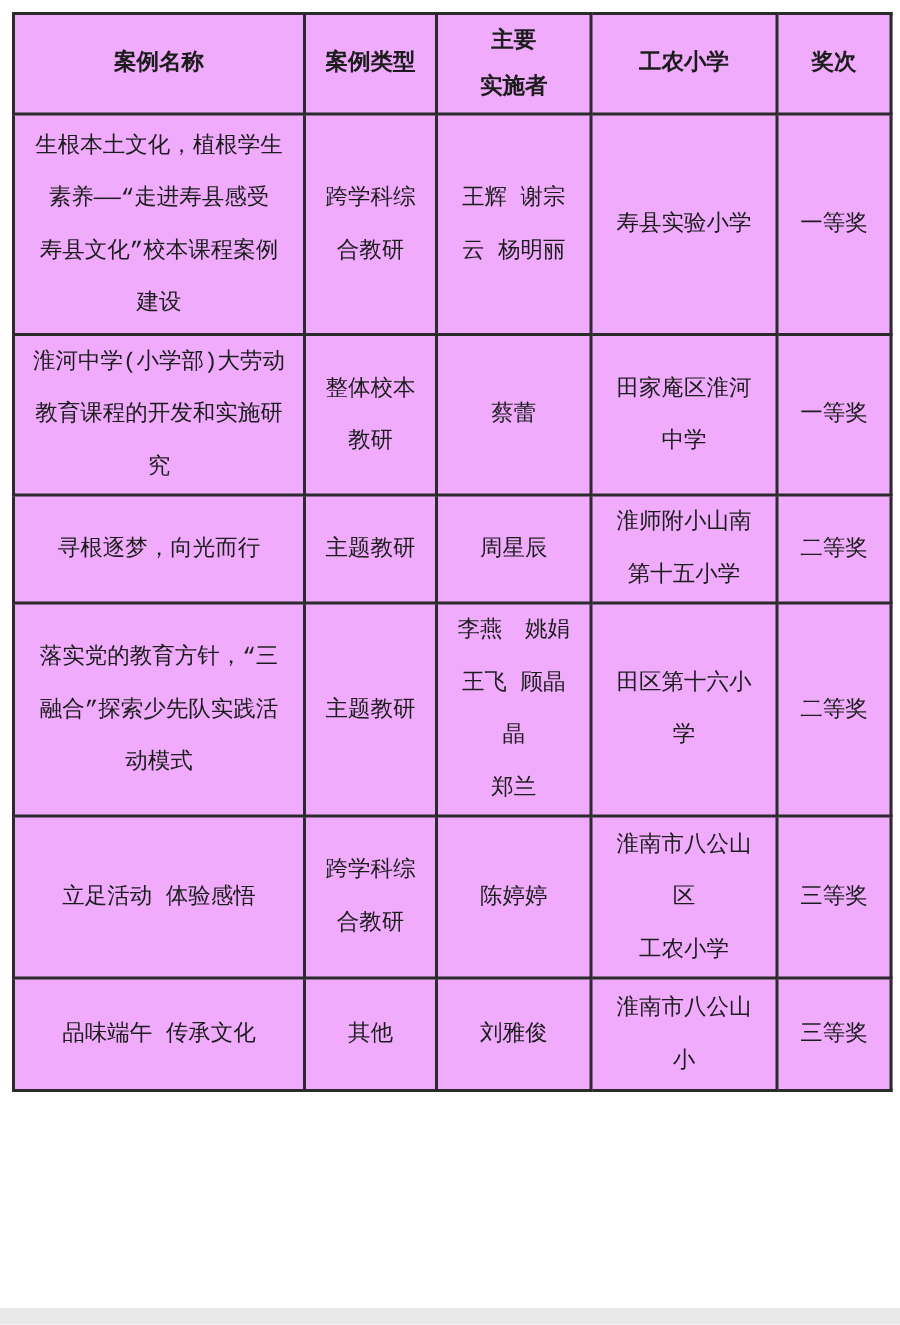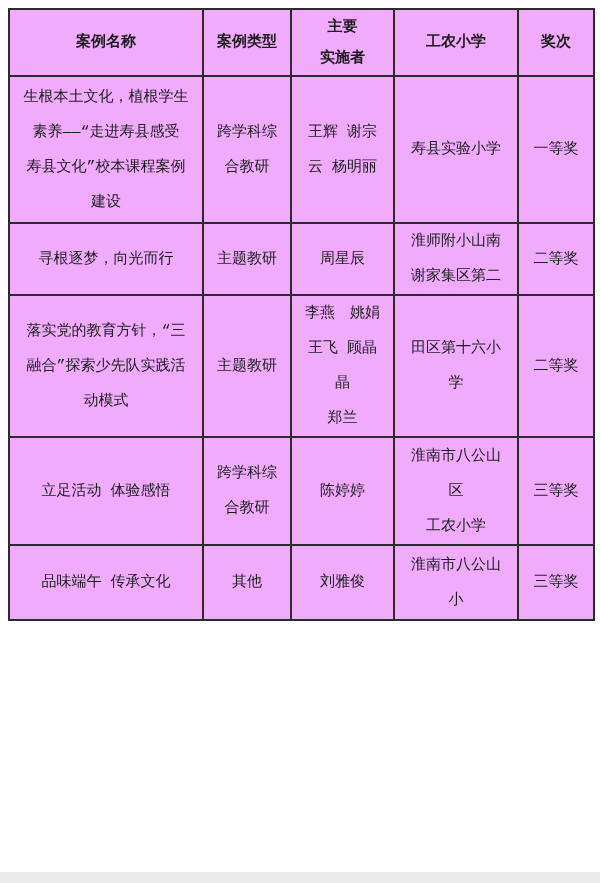--- a/index.html
+++ b/index.html
@@ -106,35 +106,56 @@
           <div class="ln">云 杨明丽</div>
         </td>
         <td>
           <div class="ln">寿县实验小学</div>
         </td>
         <td>
           <div class="ln">一等奖</div>
         </td>
       </tr>
 
+      <tr style="height:105px">
+        <td class="c-name">
+          <div class="ln">淮河中学(小学部)大劳动</div>
+          <div class="ln">教育课程的开发和实施研</div>
+          <div class="ln">究</div>
+        </td>
+        <td>
+          <div class="ln">整体校本</div>
+          <div class="ln">教研</div>
+        </td>
+        <td>
+          <div class="ln">蔡蕾</div>
+        </td>
+        <td>
+          <div class="ln">田家庵区淮河</div>
+          <div class="ln">中学</div>
+        </td>
+        <td>
+          <div class="ln">一等奖</div>
+        </td>
+      </tr>
 
 
       <tr style="height:67px">
         <td class="c-name">
           <div class="ln">寻根逐梦，向光而行</div>
         </td>
         <td>
           <div class="ln">主题教研</div>
         </td>
         <td>
           <div class="ln">周星辰</div>
         </td>
         <td>
           <div class="ln">淮师附小山南</div>
-          <div class="ln">谢家集区第二</div>
+          <div class="ln">第十五小学</div>
         </td>
         <td>
           <div class="ln">二等奖</div>
         </td>
       </tr>
 
 
       <tr style="height:140px">
         <td class="c-name">
           <div class="ln">落实党的教育方针，“三</div>

